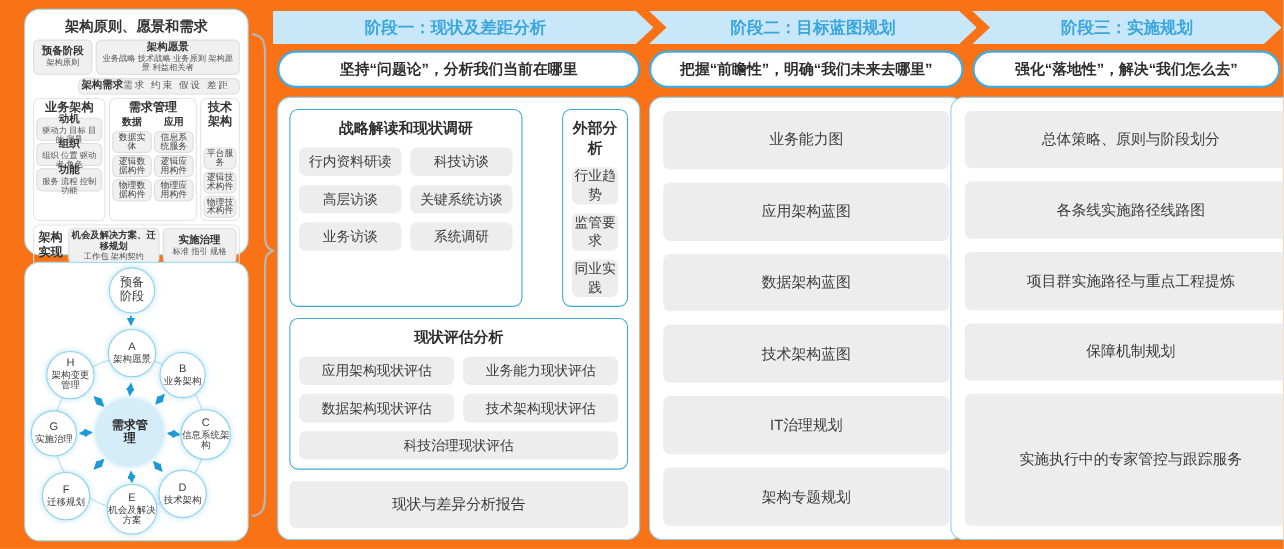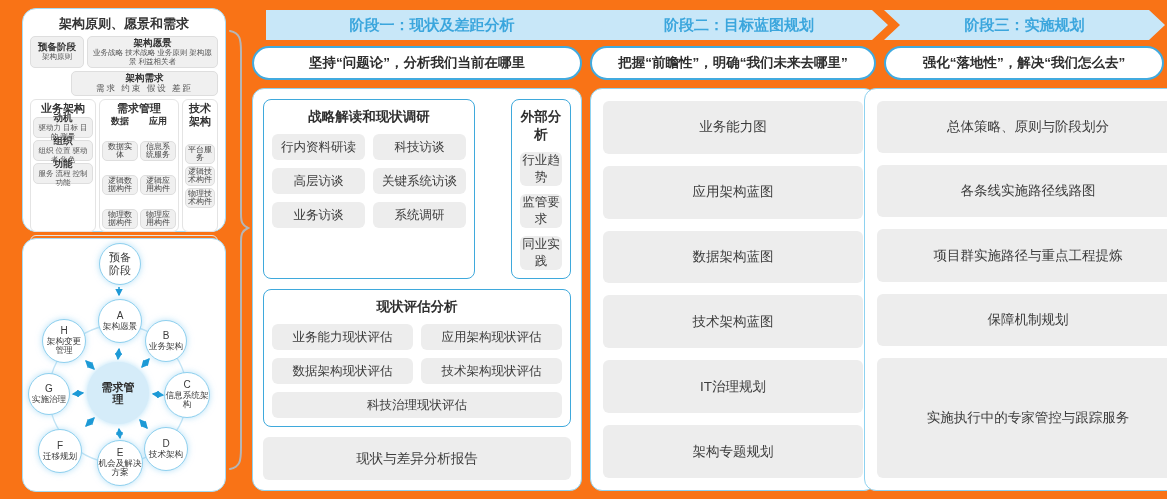--- a/index.html
+++ b/index.html
@@ -10,32 +10,32 @@
   
   .lpanel{ position:absolute; background:#fff; border:1.5px solid #a5dcf5; border-radius:14px; }
   #framework{ left:22px; top:8px; width:204px; height:224px; padding:4px 7px; display:flex; flex-direction:column; gap:3px; }
   .fw-title{ text-align:center; font-weight:bold; font-size:13px; color:#333; padding-top:2px; }
   .gbox{ background:#f0f0f0; border:1px solid #dedede; border-radius:5px; text-align:center; color:#444; padding:1px 2px; }
   .gbox .t{ font-weight:bold; font-size:9.5px; line-height:1.15; color:#333; }
   .gbox .s{ font-size:7.5px; line-height:1.15; color:#555; }
   .r1{ display:flex; gap:3px; }
   .prep-box{ width:54px; display:flex; flex-direction:column; justify-content:center; }
   .vision-box{ flex:1; display:flex; flex-direction:column; justify-content:center; }
-  .req-box{ display:flex; flex-direction:column; justify-content:center; height:28px;margin-left:41px; }
+  .req-box{ display:flex; flex-direction:row; justify-content:flex-start; height:28px;margin-left:41px; }
   .req-box .s{ letter-spacing:2px; font-size:8.5px; }
   .r3{ display:flex; gap:3px; }
   .sec{ border:1px solid #e4e4e4; border-radius:6px; padding:2px; background:#fff; }
   .sec-title{ text-align:center; font-weight:bold; font-size:11px; color:#333; line-height:1.2; }
   .sec-biz{ width:66px; display:flex; flex-direction:column; gap:2px; }
   .sec-info{ width:80px; }
   .sec-tech{ flex:1; display:flex; flex-direction:column; gap:2px; }
   .mini{ height:21px; display:flex; flex-direction:column; justify-content:center; }
   .tiny{ height:20px; display:flex; align-items:center; justify-content:center; font-size:8px; line-height:1.05; color:#444; }
   .info-cols{ display:flex; gap:2px; margin-top:1px; }
-  .icol{ flex:1; display:flex; flex-direction:column; gap:14px; }
+  .icol{ flex:1; display:flex; flex-direction:column; gap:2px; }
   .ihead{ text-align:center; font-weight:bold; font-size:9px; color:#333; height:11px; line-height:11px; }
   .ihead-spacer{ height:11px; margin-top:1px; }
   .r4{ display:flex; gap:3px; align-items:stretch; border:1px solid #e4e4e4; border-radius:6px; padding:2px; flex:1; }
   .real-label{ width:26px; display:flex; align-items:center; justify-content:center; text-align:center;
                font-weight:bold; font-size:11px; line-height:1.2; color:#333; word-break:break-all; }
   .opp-box{ flex:1.25; display:flex; flex-direction:column; justify-content:center; }
   .opp-box .t{ font-size:8.5px; }
   .gov-box{ flex:1; display:flex; flex-direction:column; justify-content:center; }
 
   
@@ -210,21 +210,21 @@
     </div>
     <div class="circ circ-center" style="left:64px;top:123px;width:62px;height:62px;">
       <span class="c-name">需求管理</span>
     </div>
   </div>
 
   <svg class="brace" width="24" height="440" viewBox="0 0 24 440">
     <path d="M3,1 C13,3 14,9 14,22 L14,184 C14,192 15,195 21,198 C15,201 14,204 14,212 L14,418 C14,431 13,437 3,439" fill="none" stroke="#b6b6b6" stroke-width="2" stroke-linecap="round"></path>
   </svg>
 
-  <div class="band band-first" style="left:266px;width:346px;">
+  <div class="band band-first" style="left:248px;width:346px;">
     <span>阶段一：现状及差距分析</span>
   </div>
   <div class="subtitle" style="left:252px;width:330px;">
     <span>坚持“问题论”，分析我们当前在哪里</span>
   </div>
   <div class="content" style="left:252px;width:330px;">
     <div class="row-top">
       <div class="blue-box research">
         <div class="bb-title">战略解读和现状调研</div>
         <div class="grid">
@@ -241,22 +241,22 @@
         <div class="grid">
           <div class="gitem">行业趋势</div>
           <div class="gitem">监管要求</div>
           <div class="gitem">同业实践</div>
         </div>
       </div>
     </div>
     <div class="blue-box assessment">
       <div class="bb-title">现状评估分析</div>
       <div class="grid">
+        <div class="gitem">应用架构现状评估</div>
         <div class="gitem">业务能力现状评估</div>
-        <div class="gitem">应用架构现状评估</div>
         <div class="gitem">数据架构现状评估</div>
         <div class="gitem">技术架构现状评估</div>
         <div class="gitem full">科技治理现状评估</div>
       </div>
     </div>
     <div class="gitem report">现状与差异分析报告</div>
   </div>
 
   <div class="band band-mid" style="left:590px;width:298px;">
     <span>阶段二：目标蓝图规划</span>

